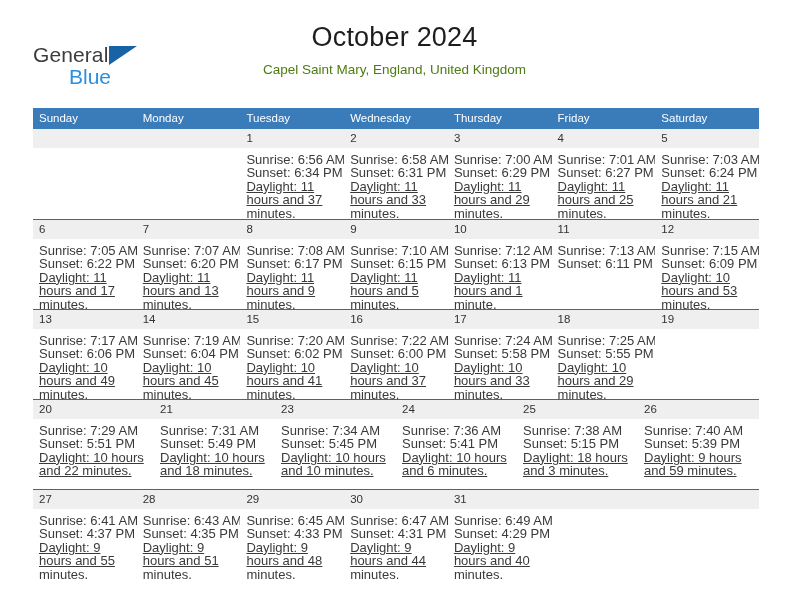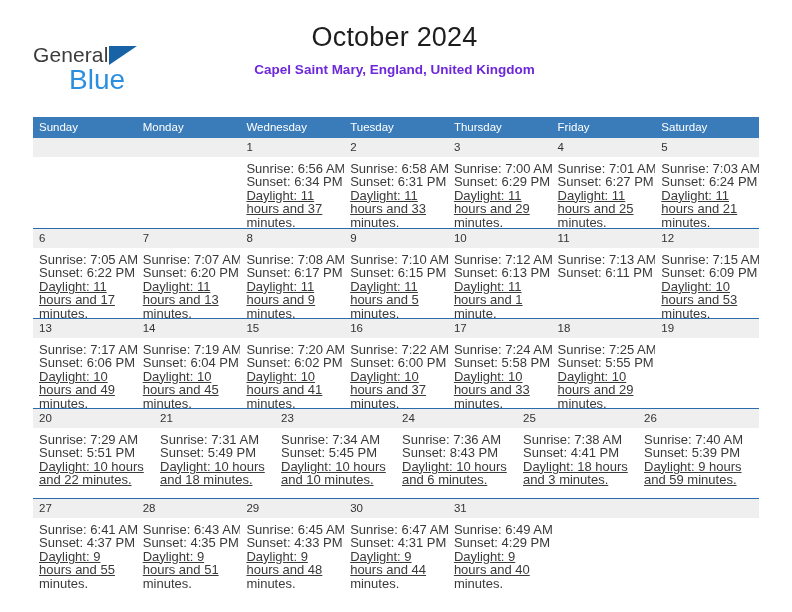--- a/index.html
+++ b/index.html
@@ -41,51 +41,50 @@
   .brand-mark {
     display: inline-block;
     width: 0;
     height: 0;
     border-left: 28px solid #1763a6;
     border-bottom: 19px solid transparent;
     vertical-align: -3px;
     margin-left: 1px;
   }
   .brand-row-2 {
-    font-size: 28px;
+    font-size: 21px;
     color: #2a8fe0;
     margin-top: 1px;
     margin-left: 36px;
     line-height: 1;
   }
 
   .title-block {
     text-align: center;
   }
   .cal-title {
     font-size: 27px;
     font-weight: normal;
     color: #1d1d1d;
     margin: 0;
     line-height: 1.15;
     letter-spacing: .2px;
   }
   .cal-subtitle {
     font-size: 13.5px;
-    color: #6d28d9;
+    color: #4d7c0f;
     margin: 9px 0 8px 0;
     line-height: 1.15;
-    font-weight: bold;
   }
 
   
   .calendar {
     position: absolute;
     left: 33px;
-    top: 117px;
+    top: 108px;
     width: 726px;
   }
   .weekday-row {
     display: flex;
     background: #3a7cba;
     height: 21px;
   }
   .weekday {
     flex: 1 1 0;
     color: #ffffff;
@@ -155,22 +154,22 @@
     <h1 class="cal-title">October 2024</h1>
     <p class="cal-subtitle">Capel Saint Mary, England, United Kingdom</p>
   </div>
 
 </div>
 
 <div class="calendar">
   <div class="weekday-row">
       <div class="weekday">Sunday</div>
       <div class="weekday">Monday</div>
+      <div class="weekday">Tuesday</div>
       <div class="weekday">Wednesday</div>
-      <div class="weekday">Tuesday</div>
       <div class="weekday">Thursday</div>
       <div class="weekday">Friday</div>
       <div class="weekday">Saturday</div>
     </div>
   <div id="weeks-container">
       <div class="week-row">
         <div class="day-cell empty">
           <div class="day-number-band"></div>
         </div>
         <div class="day-cell empty">
@@ -349,29 +348,29 @@
           <div class="day-body">
             <div>Sunrise: 7:34 AM</div>
             <div>Sunset: 5:45 PM</div>
             <div class="daylight-line">Daylight: 10 hours and 10 minutes.</div>
           </div>
         </div>
         <div class="day-cell">
           <div class="day-number-band">24</div>
           <div class="day-body">
             <div>Sunrise: 7:36 AM</div>
-            <div>Sunset: 8:43 PM</div>
+            <div>Sunset: 5:41 PM</div>
             <div class="daylight-line">Daylight: 10 hours and 6 minutes.</div>
           </div>
         </div>
         <div class="day-cell">
           <div class="day-number-band">25</div>
           <div class="day-body">
             <div>Sunrise: 7:38 AM</div>
-            <div>Sunset: 4:41 PM</div>
+            <div>Sunset: 5:15 PM</div>
             <div class="daylight-line">Daylight: 18 hours and 3 minutes.</div>
           </div>
         </div>
         <div class="day-cell">
           <div class="day-number-band">26</div>
           <div class="day-body">
             <div>Sunrise: 7:40 AM</div>
             <div>Sunset: 5:39 PM</div>
             <div class="daylight-line">Daylight: 9 hours and 59 minutes.</div>
           </div>

